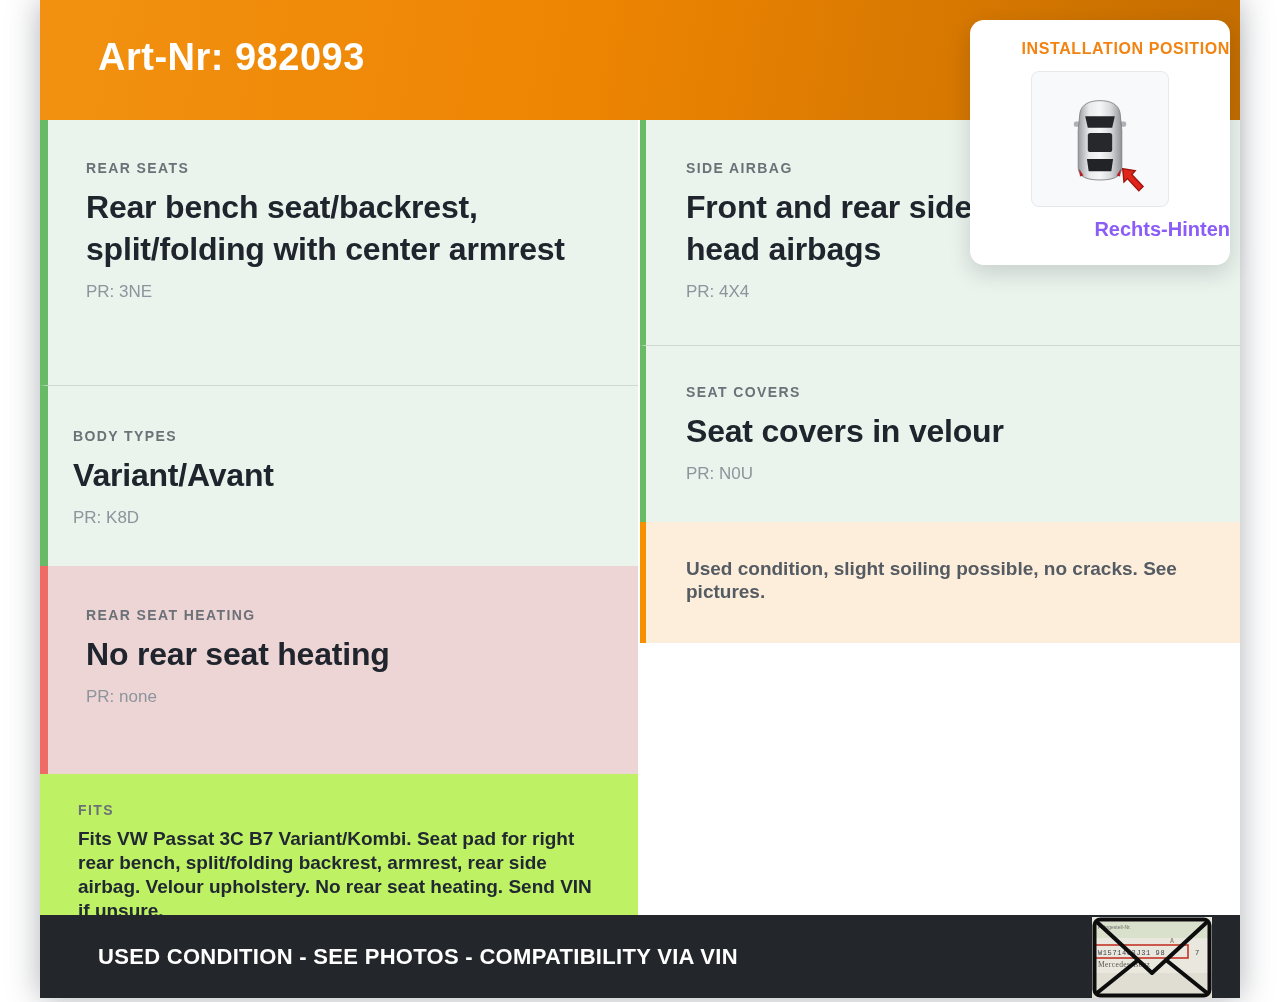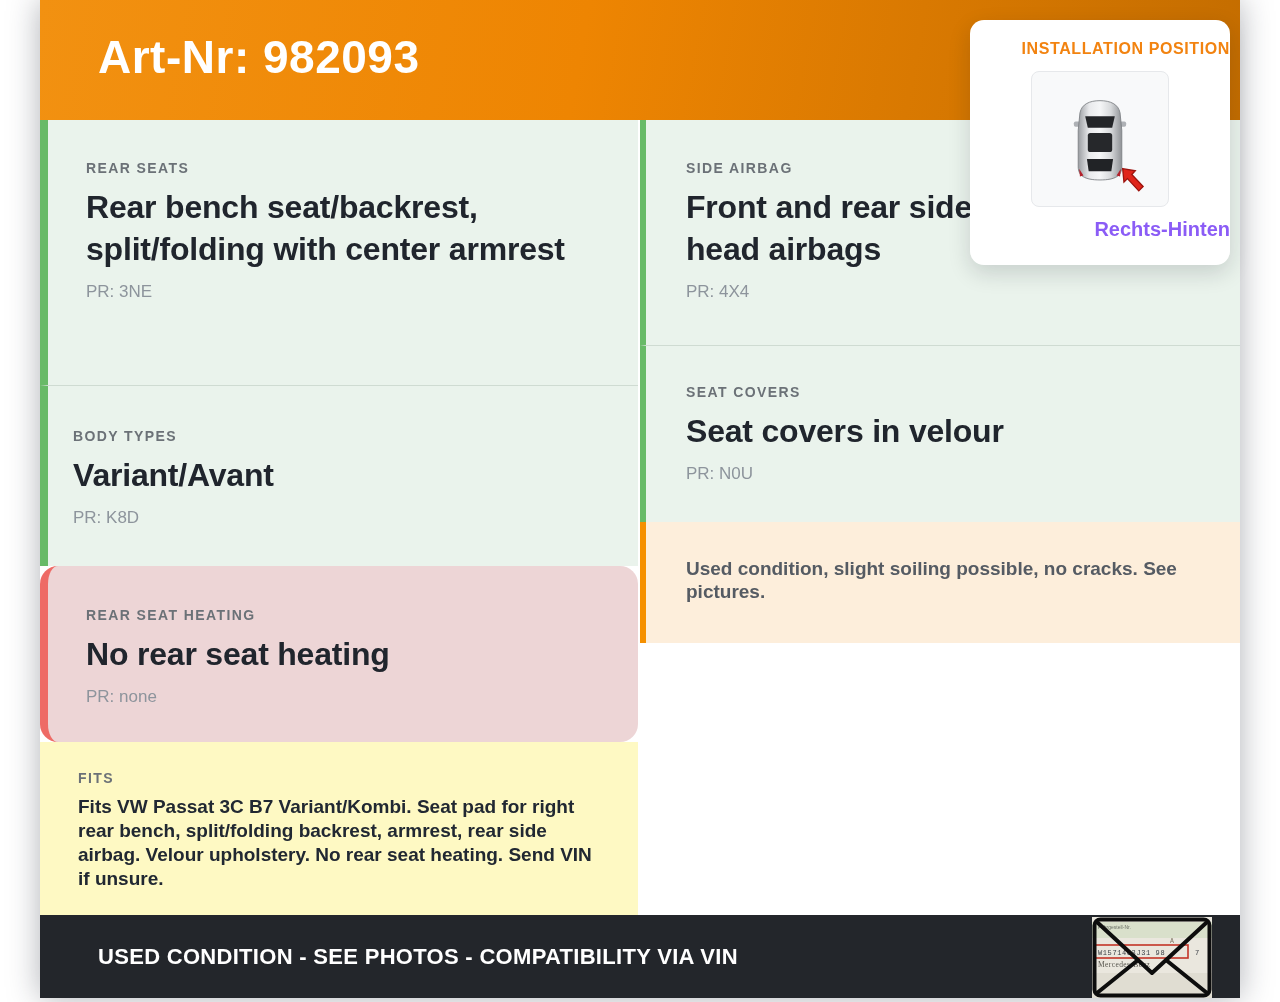--- a/index.html
+++ b/index.html
@@ -17,47 +17,47 @@
 
   
   .topbar {
     height: 120px;
     background: linear-gradient(100deg, #f29111 0%, #ee8502 45%, #c46d00 100%);
     display: flex;
     align-items: center;
   }
   .topbar h1 {
     color: #ffffff;
-    font-size: 46px;
+    font-size: 38px;
     font-weight: 700;
     letter-spacing: 0.5px;
     padding-left: 58px;
     padding-bottom: 6px;
   }
 
   
   .columns { display: flex; width: 1200px; }
   .col { display: flex; flex-direction: column; }
   .col-left  { width: 598px; margin-right: 2px; }
   .col-right { width: 600px; }
 
   .card { width: 100%; }
   .card-green { background: #eaf3ec; border-left: 8px solid #68ba67; }
   .col-right .card-green { border-left-width: 6px; }
   .card-red { background: #edd5d6; border-left: 8px solid #ee6b66; }
   .card-condition { background: #fdeedb; border-left: 6px solid #f59000; }
-  .card-plain { background: #fef9c3; }
+  .card-plain { background: #bef264; }
   .card-divider { border-top: 1px solid rgba(90,110,95,0.18); }
 
   .card-inner { padding-left: 38px; padding-right: 30px; }
   .col-right .card-inner { padding-left: 40px; }
 
   .c-l1 { height: 265px; } .c-l1 .card-inner { padding-top: 40px; }
   .c-l2 { height: 181px; } .c-l2 .card-inner { padding-top: 42px; padding-left: 25px; }
-  .c-l3 { height: 176px; border-radius: 18px; } .c-l3 .card-inner { padding-top: 41px; }
+  .c-l3 { height: 208px; } .c-l3 .card-inner { padding-top: 41px; }
   .c-l4 { height: 173px; } .c-l4 .card-inner { padding-top: 28px; }
   .c-r1 { height: 225px; } .c-r1 .card-inner { padding-top: 40px; }
   .c-r2 { height: 177px; } .c-r2 .card-inner { padding-top: 38px; }
   .c-r3 { height: 121px; } .c-r3 .card-inner { padding-top: 26px; }
 
   .card-label {
     font-size: 14px;
     font-weight: 700;
     letter-spacing: 1.4px;
     color: #6b7177;

